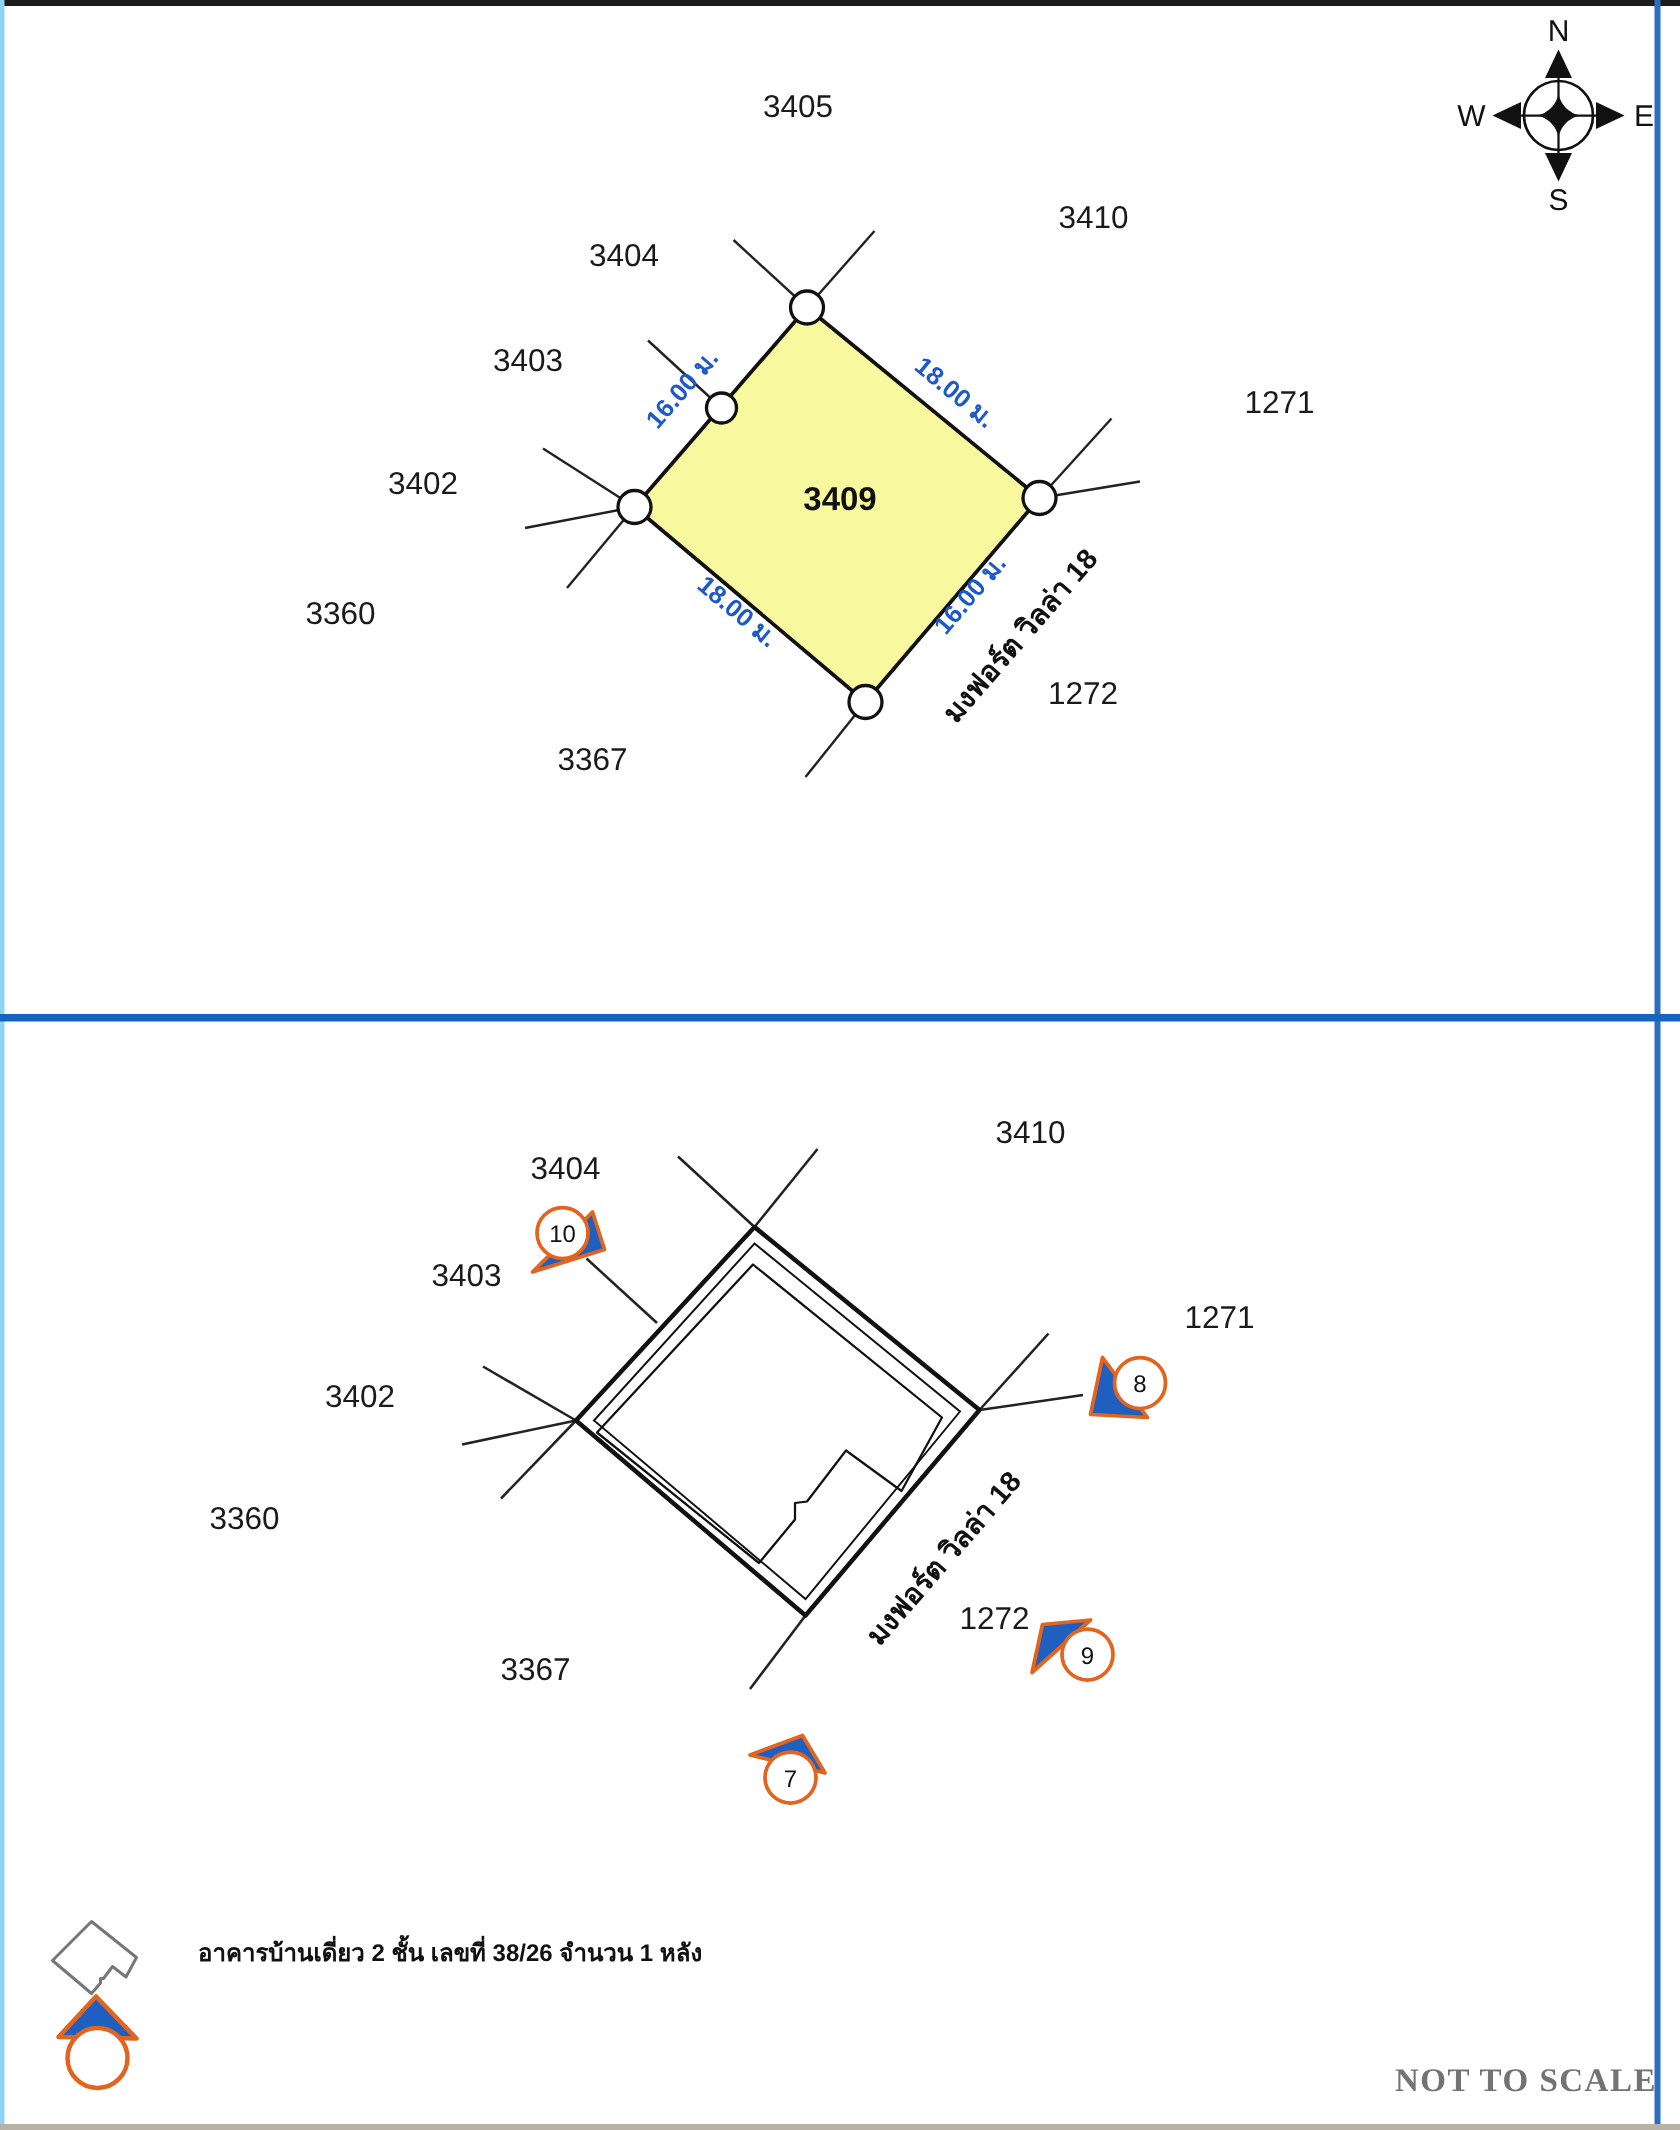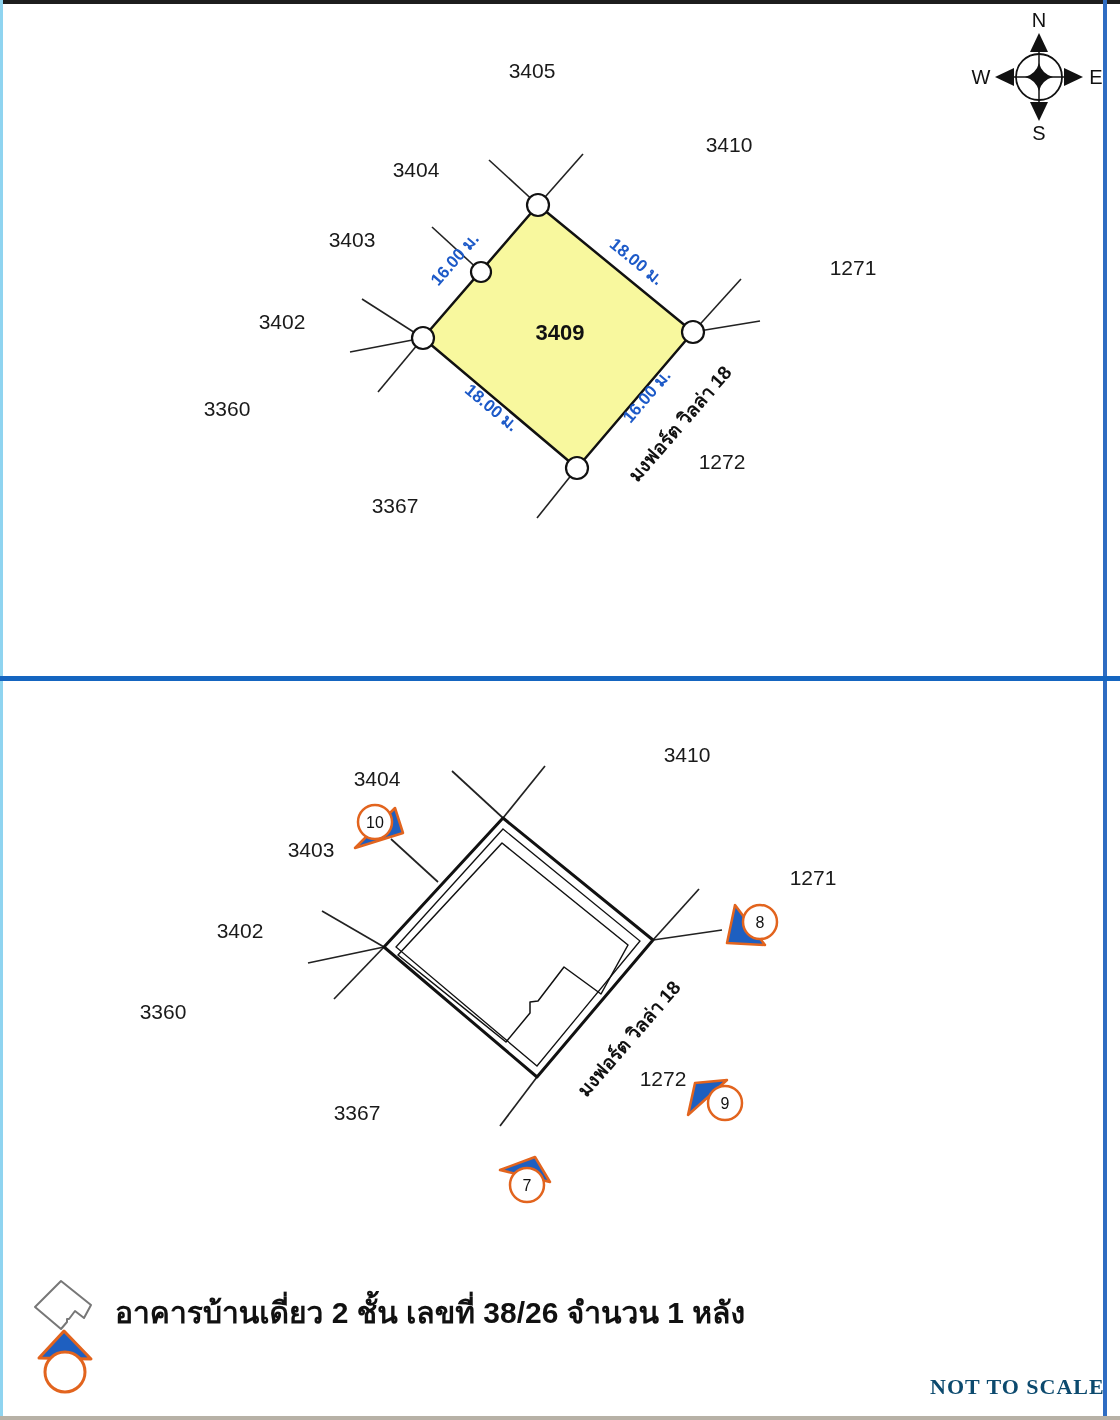--- a/index.html
+++ b/index.html
@@ -12,25 +12,25 @@
   .edge-right{position:absolute;left:1103px;top:0;width:4px;height:1420px;background:#2e6cc2;}
   .divider{position:absolute;left:0;top:676px;width:1120px;height:5px;background:#1565c0;}
   svg{position:absolute;left:0;}
   svg text{font-family:"Liberation Sans", sans-serif;}
   .plot-num{font-size:21px;fill:#1a1a1a;}
   .dim-label{font-size:17px;font-weight:bold;}
   .road-label{font-size:19px;font-weight:bold;fill:#111;}
   .parcel-id{font-size:22px;font-weight:bold;fill:#111;}
   .marker-num{font-size:16px;fill:#111;}
   .compass-letter{font-size:20px;fill:#111;}
-  .legend-row{position:absolute;left:115px;color:#111;font-size:30px;font-weight:bold;white-space:nowrap;}
+  .legend-row{position:absolute;left:132px;color:#111;font-size:16px;font-weight:bold;white-space:nowrap;}
   .legend-icon{position:absolute;}
   .not-to-scale{position:absolute;left:930px;top:1374px;width:175px;
     font-family:"Liberation Serif", serif;font-size:22px;font-weight:bold;
-    color:#0c4a6e;letter-spacing:1px;text-align:left;}
+    color:#737373;letter-spacing:1px;text-align:left;}
 </style>
 </head>
 <body>
 
 <div class="page">
 
   <div class="strip-top"></div>
   <div class="edge-left"></div>
   <div class="edge-right"></div>
   <div class="divider"></div>

